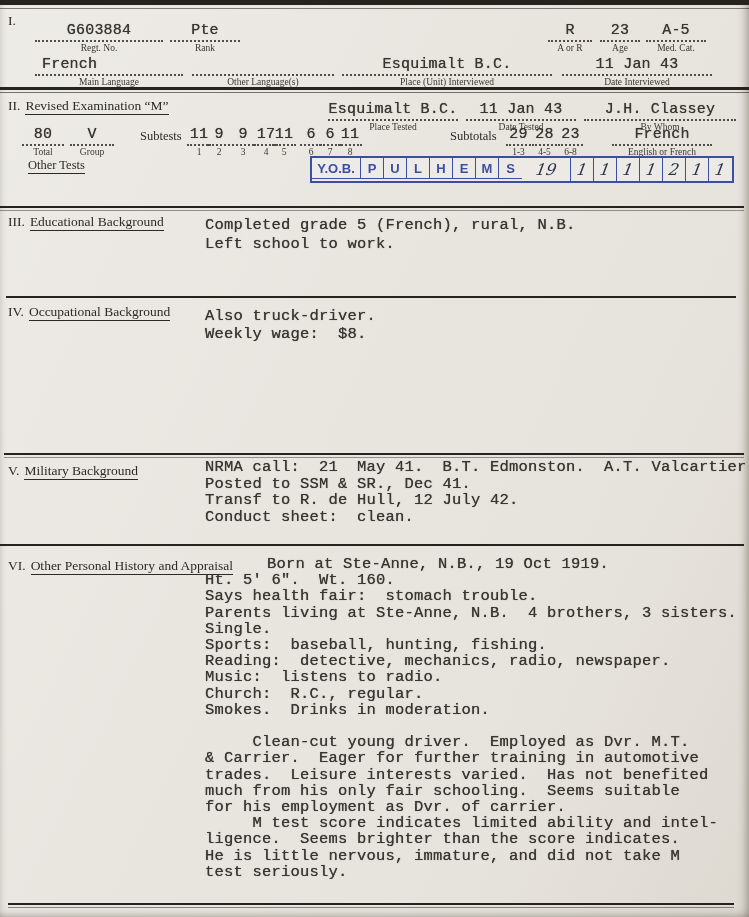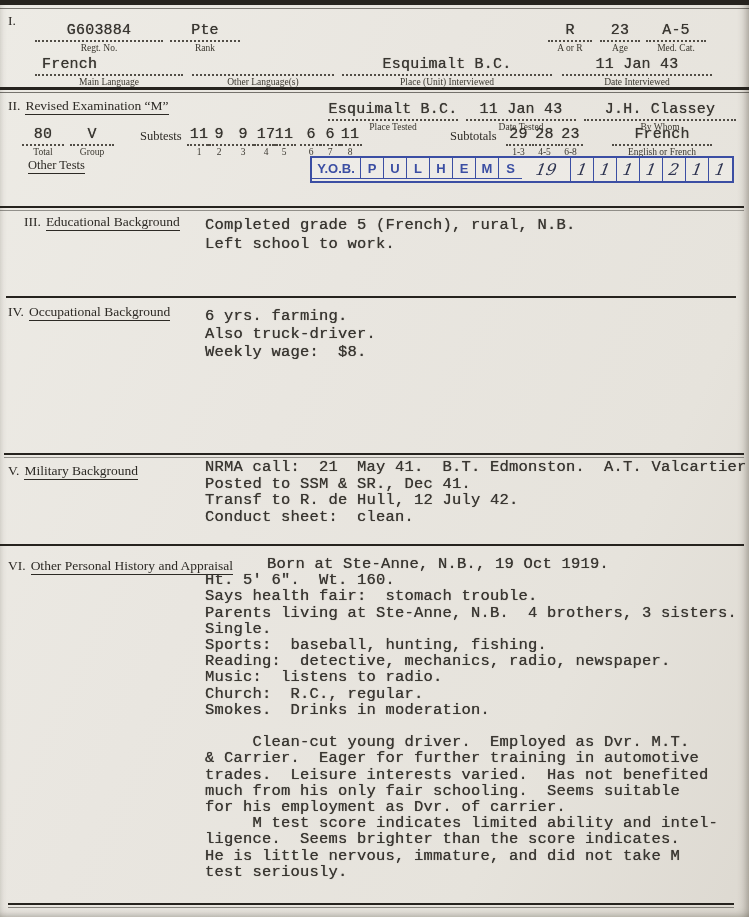--- a/index.html
+++ b/index.html
@@ -210,33 +210,32 @@
         </div>
       <div class="pcell csm">
           <span class="hw">1</span>
         </div>
       <div class="pcell csm">
           <span class="hw">1</span>
         </div>
     </div>
   </div>
 
-  <div class="sec-head" style="left:8px;top:214px;margin-left:16px;">
+  <div class="sec-head" style="left:8px;top:214px;">
     <span class="num">III.</span><span class="ttl">Educational Background</span>
   </div>
   <div class="typed-block" style="left:205px;top:216px;">
     <div class="tline" style="line-height:18.5px;">Completed grade 5 (French), rural, N.B.</div>
     <div class="tline" style="line-height:18.5px;">Left school to work.</div>
   </div>
 
   <div class="sec-head" style="left:8px;top:304px;">
     <span class="num">IV.</span><span class="ttl">Occupational Background</span>
   </div>
   <div class="typed-block" style="left:205px;top:307px;">
-    <div class="tline" style="line-height:18px;">6 yrs. farming.</div>
     <div class="tline" style="line-height:18px;">Also truck-driver.</div>
     <div class="tline" style="line-height:18px;"></div>
     <div class="tline" style="line-height:18px;">Weekly wage:  $8.</div>
   </div>
 
   <div class="sec-head" style="left:8px;top:463px;">
     <span class="num">V.</span><span class="ttl">Military Background</span>
   </div>
   <div class="typed-block" style="left:205px;top:459px;">
     <div class="tline" style="line-height:16.5px;">NRMA call:  21  May 41.  B.T. Edmonston.  A.T. Valcartier</div>

